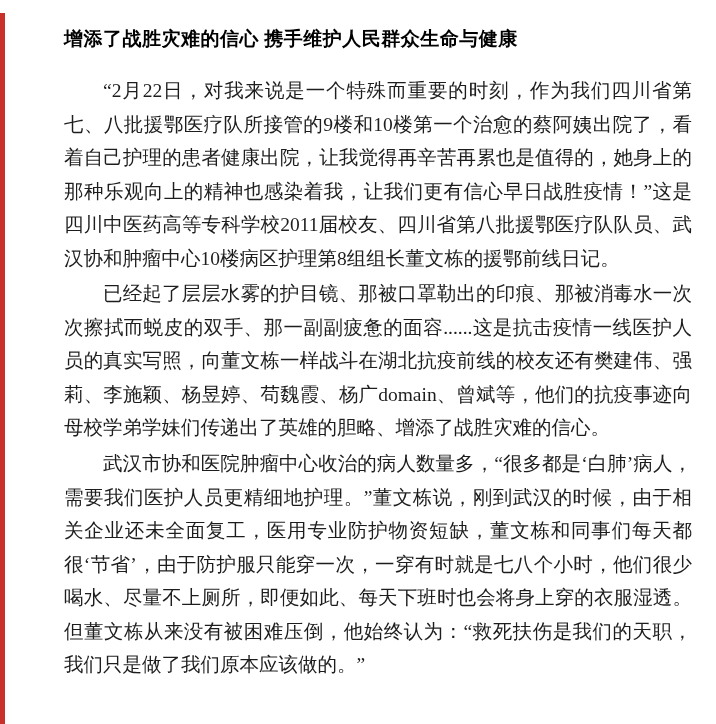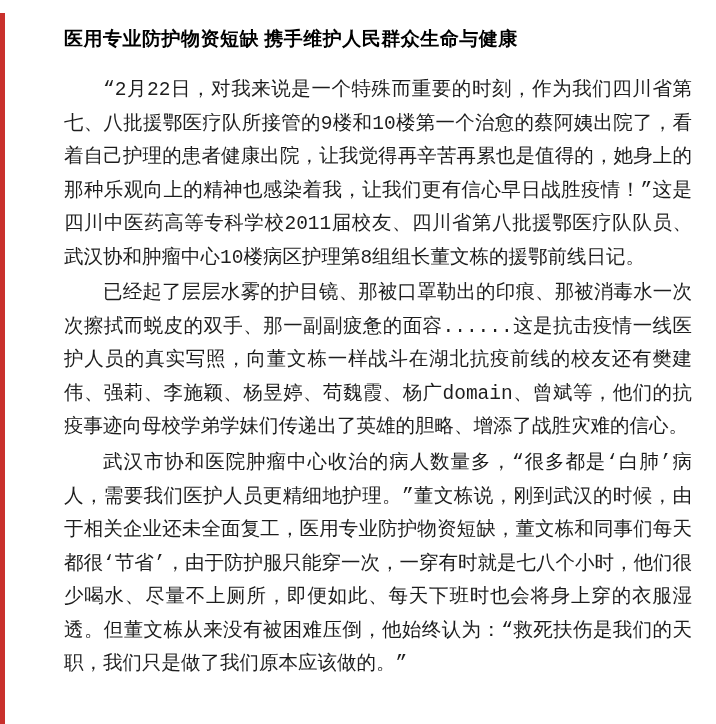--- a/index.html
+++ b/index.html
@@ -32,40 +32,39 @@
   .article-title {
     font-size: 19px;
     font-weight: bold;
     color: #000000;
     letter-spacing: 0.5px;
     padding: 14px 0 10px 46px;
     line-height: 1.3;
   }
   .article-body {
     padding: 0 6px 0 46px;
-    font-family: Liberation Mono, monospace;
   }
   .para {
     font-size: 19.5px;
     line-height: 1.72;
     text-align: justify;
     text-justify: inter-ideograph;
     text-indent: 2em;
     margin: 0 0 2px 0;
     color: #1d1d1d;
   }
 </style>
 </head>
 <body>
 
 <div class="page">
 
   <div class="accent-bar"></div>
 
-  <h1 class="article-title">医用专业防护物资短缺 携手维护人民群众生命与健康</h1>
+  <h1 class="article-title">增添了战胜灾难的信心 携手维护人民群众生命与健康</h1>
 
   <div class="article-body">
     <p class="para">“2月22日，对我来说是一个特殊而重要的时刻，作为我们四川省第七、八批援鄂医疗队所接管的9楼和10楼第一个治愈的蔡阿姨出院了，看着自己护理的患者健康出院，让我觉得再辛苦再累也是值得的，她身上的那种乐观向上的精神也感染着我，让我们更有信心早日战胜疫情！”这是四川中医药高等专科学校2011届校友、四川省第八批援鄂医疗队队员、武汉协和肿瘤中心10楼病区护理第8组组长董文栋的援鄂前线日记。</p>
     <p class="para">已经起了层层水雾的护目镜、那被口罩勒出的印痕、那被消毒水一次次擦拭而蜕皮的双手、那一副副疲惫的面容......这是抗击疫情一线医护人员的真实写照，向董文栋一样战斗在湖北抗疫前线的校友还有樊建伟、强莉、李施颖、杨昱婷、苟魏霞、杨广domain、曾斌等，他们的抗疫事迹向母校学弟学妹们传递出了英雄的胆略、增添了战胜灾难的信心。</p>
     <p class="para">武汉市协和医院肿瘤中心收治的病人数量多，“很多都是‘白肺’病人，需要我们医护人员更精细地护理。”董文栋说，刚到武汉的时候，由于相关企业还未全面复工，医用专业防护物资短缺，董文栋和同事们每天都很‘节省’，由于防护服只能穿一次，一穿有时就是七八个小时，他们很少喝水、尽量不上厕所，即便如此、每天下班时也会将身上穿的衣服湿透。但董文栋从来没有被困难压倒，他始终认为：“救死扶伤是我们的天职，我们只是做了我们原本应该做的。”</p>
   </div>
 
 </div>
 
 </body></html>

